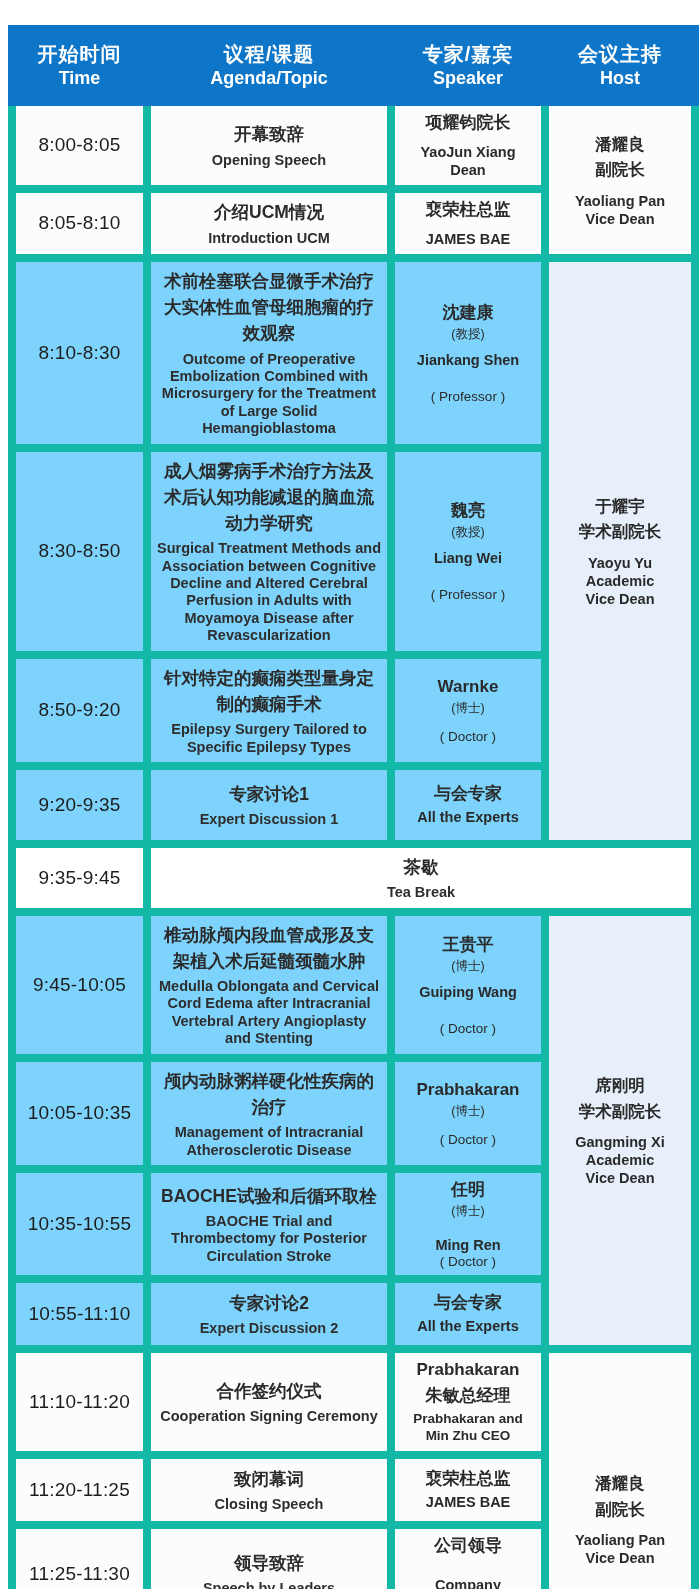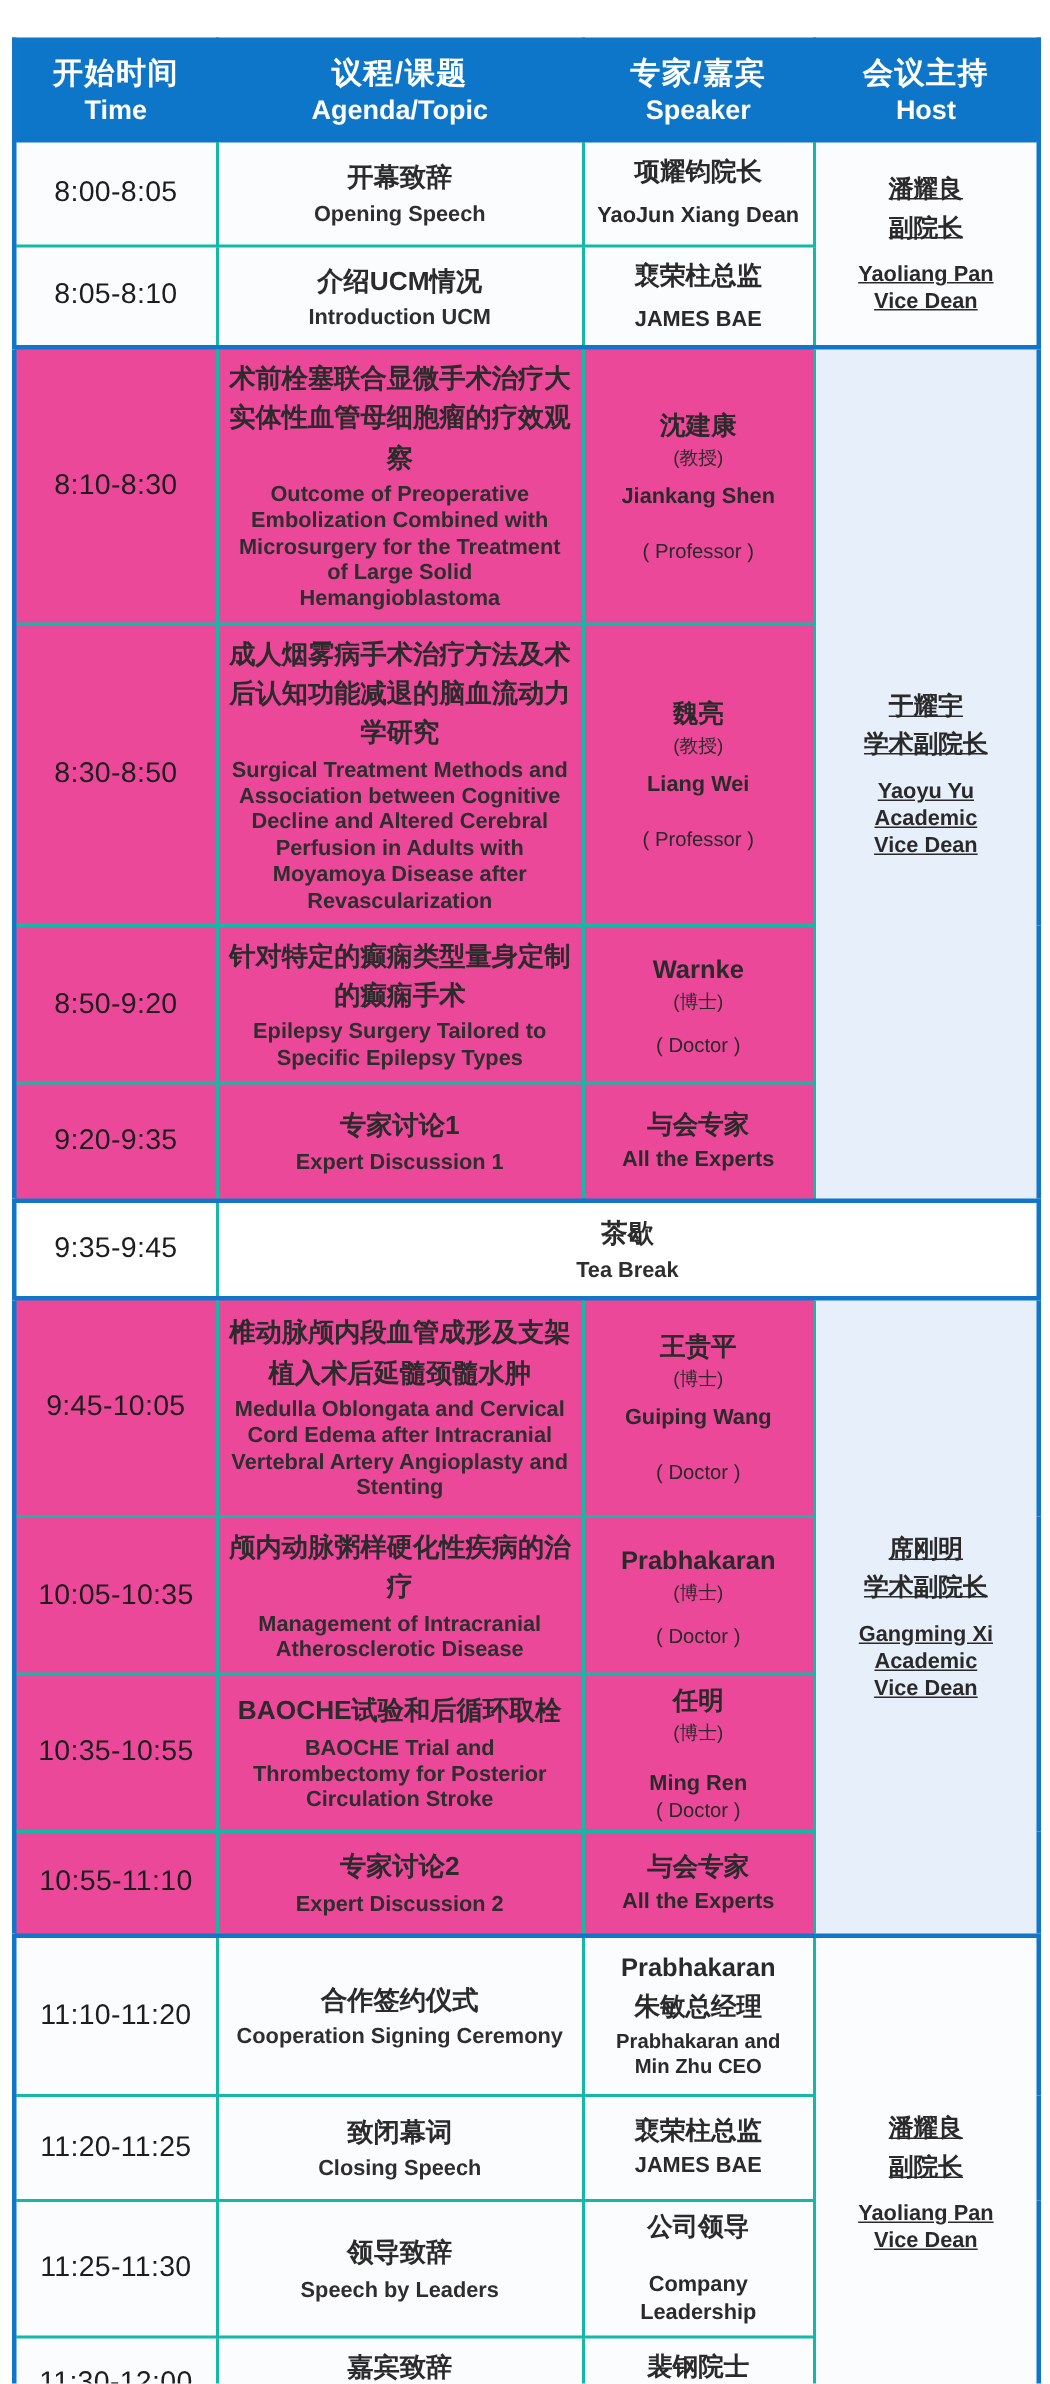--- a/index.html
+++ b/index.html
@@ -1,29 +1,29 @@
 <!DOCTYPE html>
 <html><head>
 <meta charset="utf-8">
 <style>
   html,body{margin:0;padding:0;background:#fff;}
   body{width:700px;height:1589px;font-family:"Liberation Sans","DejaVu Sans",sans-serif;color:#2a2a2a;}
   .agenda-wrap{width:683px;margin:25px 0 0 8px;}
   table.agenda{border-collapse:collapse;width:683px;table-layout:fixed;}
   col.c-time{width:135px;} col.c-topic{width:244px;} col.c-speaker{width:154px;} col.c-host{width:150px;}
-  td,th{border:2px solid #14b8a6;text-align:center;vertical-align:middle;padding:6px 6px;word-wrap:break-word;}
+  td,th{border:8px solid #14b8a6;text-align:center;vertical-align:middle;padding:6px 6px;word-wrap:break-word;}
   tr.sep-top td, tr.sep-top th{border-top:3px solid #1176ca;}
   table.agenda{border:3px solid #1176ca;border-bottom:7px solid #1176ca;}
   thead th{background:#0e76c8;color:#fff;border-color:#0e76c8;padding:8px 2px;}
   .th-zh{display:block;font-size:20px;font-weight:700;letter-spacing:1px;line-height:1.35;}
   .th-en{display:block;font-size:18px;font-weight:700;line-height:1.2;}
   tr.g-light td{background:#fafcfe;}
-  tr.g-blue td{background:#ec4899;}
+  tr.g-blue td{background:#7dd3fc;}
   tr.g-white td{background:#ffffff;}
-  td.host-cell{background:inherit;text-decoration:underline;}
+  td.host-cell{background:inherit;}
   tr.g-blue td.host-cell{background:#e7effa;}
   tr.g-light td.host-cell{background:#fafcfe;}
   .time{font-size:19px;font-weight:500;color:#1d1d1d;letter-spacing:0.2px;}
   .ag-zh{display:block;font-size:17.5px;font-weight:700;line-height:1.5;color:#2b2b2b;}
   .ag-en{display:block;font-size:14.5px;font-weight:600;line-height:1.2;margin-top:4px;color:#2e2e2e;}
   .sp1{display:block;font-size:17px;font-weight:700;line-height:1.35;}
   .sp2{display:block;font-size:12.5px;font-weight:500;margin-top:1px;}
   .sp3{display:block;font-size:14.5px;font-weight:600;margin-top:8px;line-height:1.25;white-space:pre-line;}
   .sp4{display:block;font-size:13.5px;font-weight:500;margin-top:20px;}
   .sp2.big-zh{font-size:17px;font-weight:700;margin-top:2px;}

